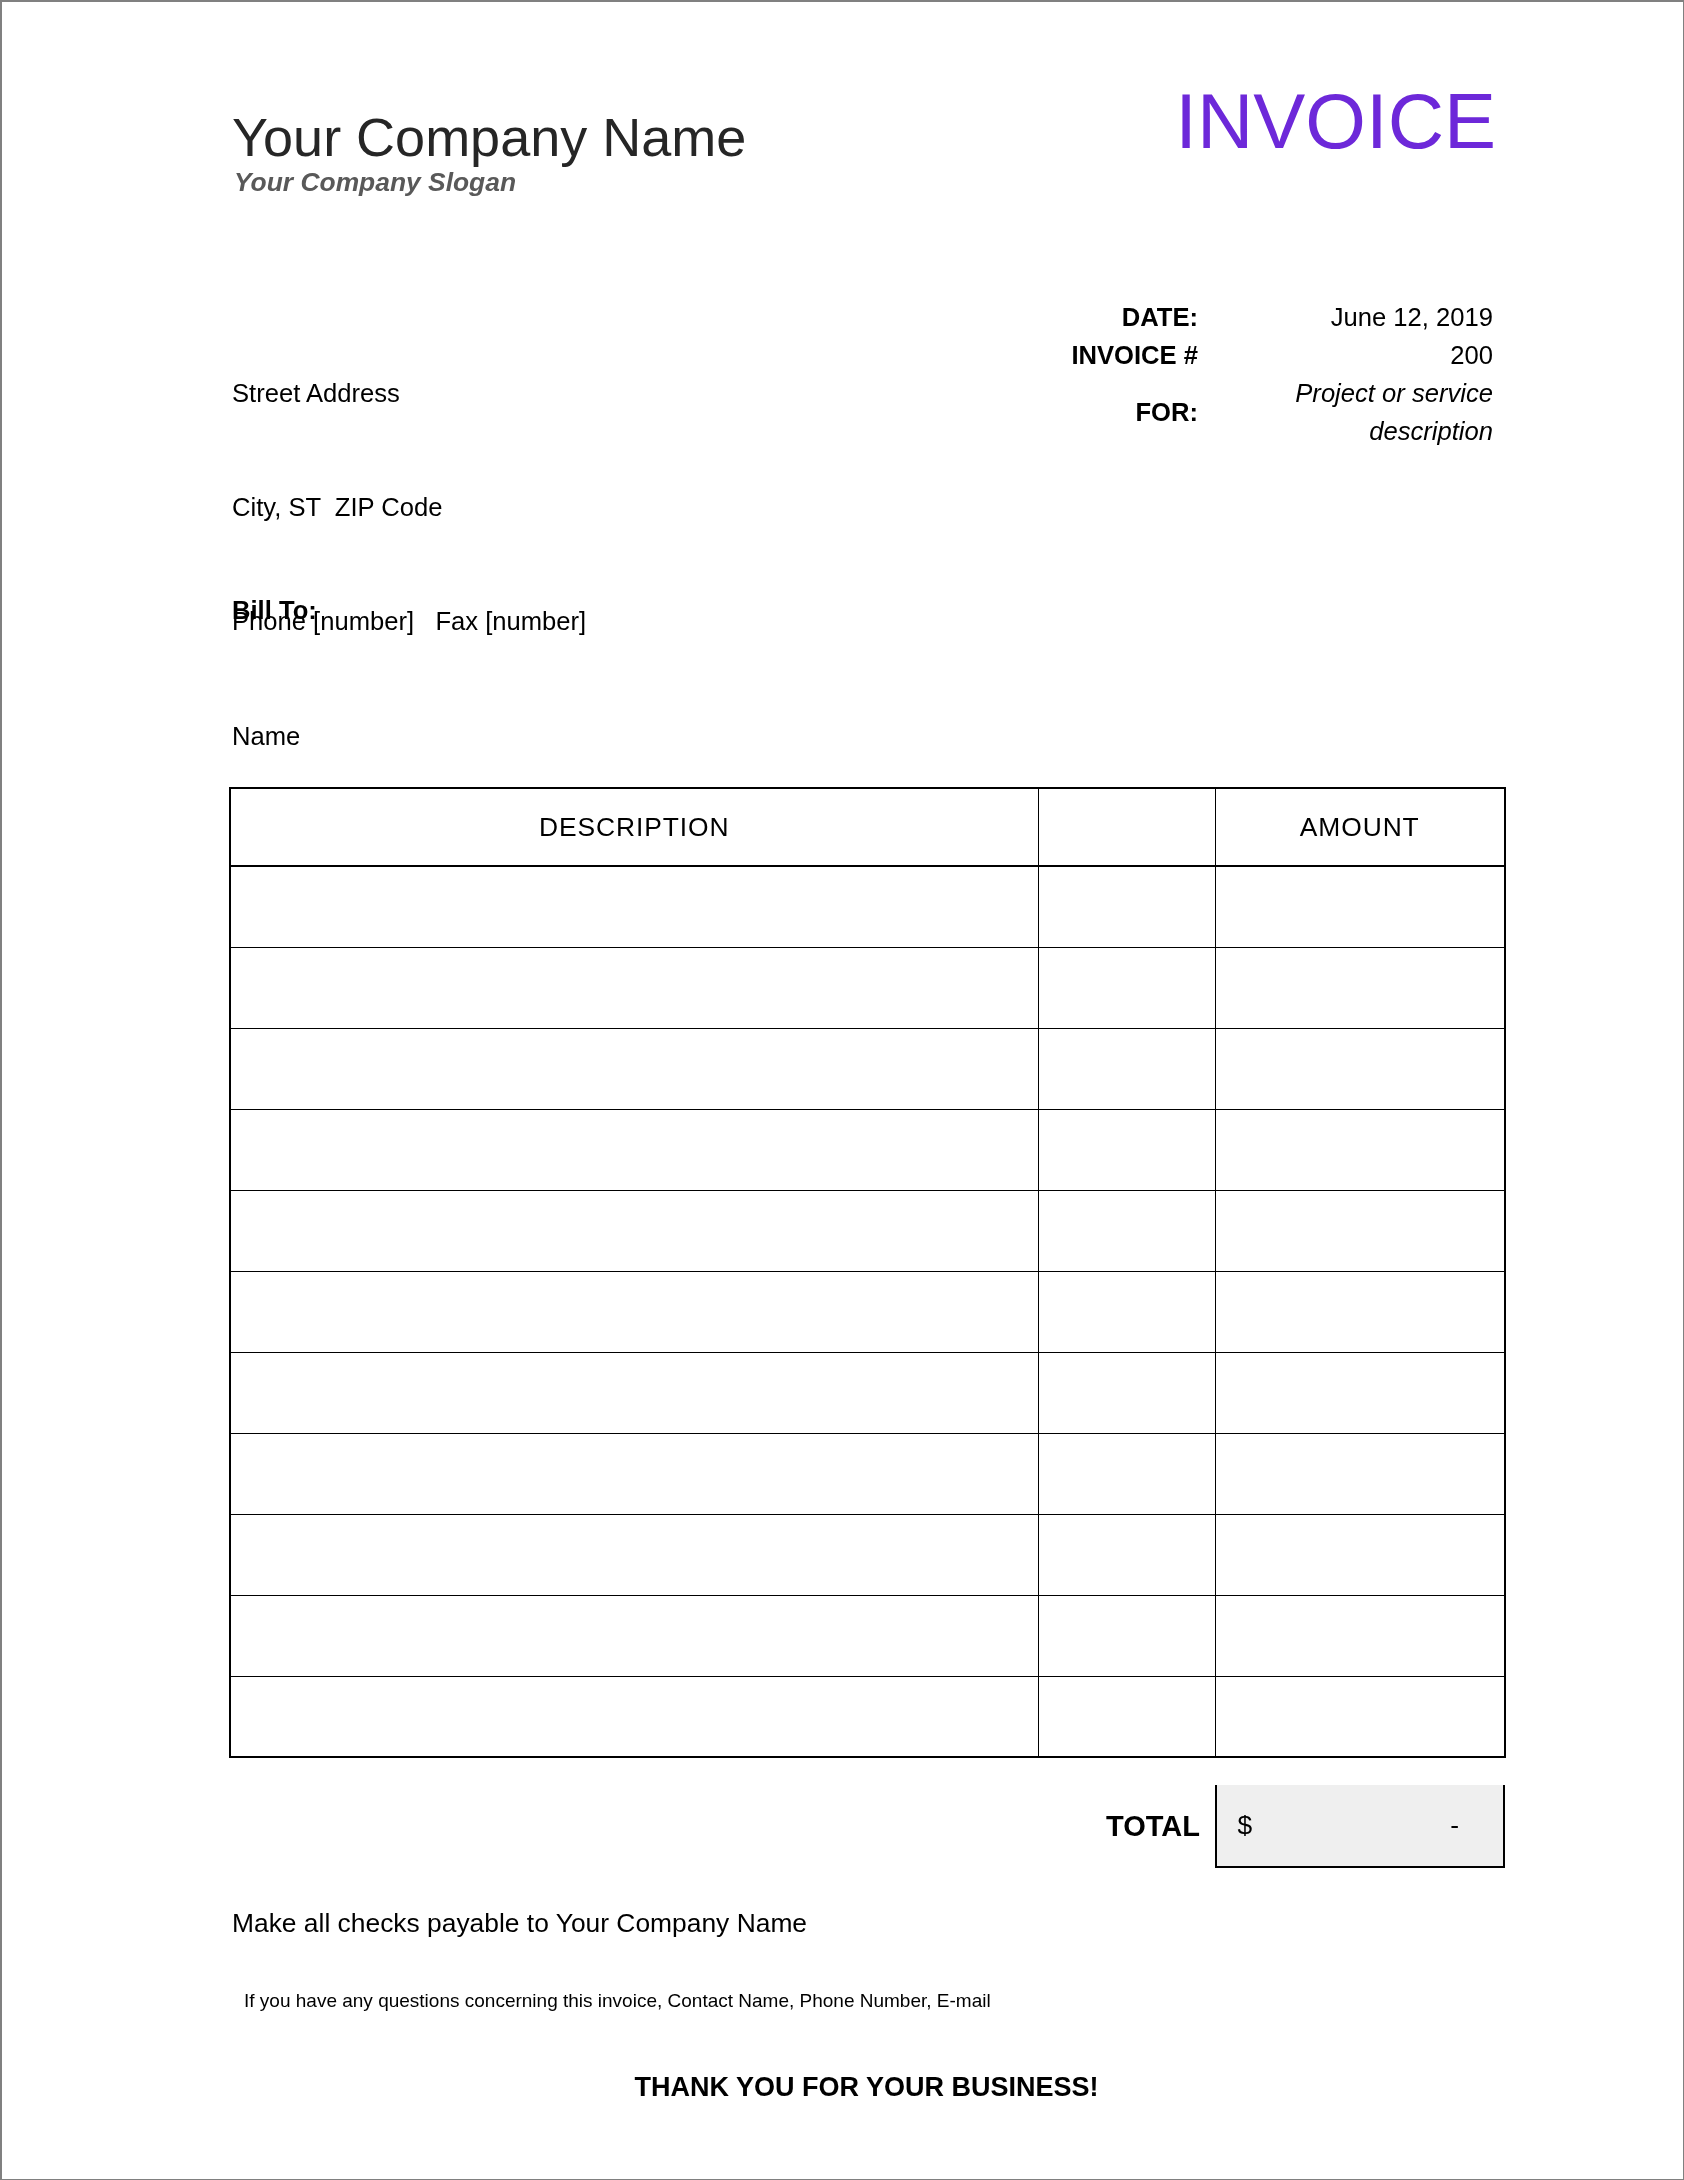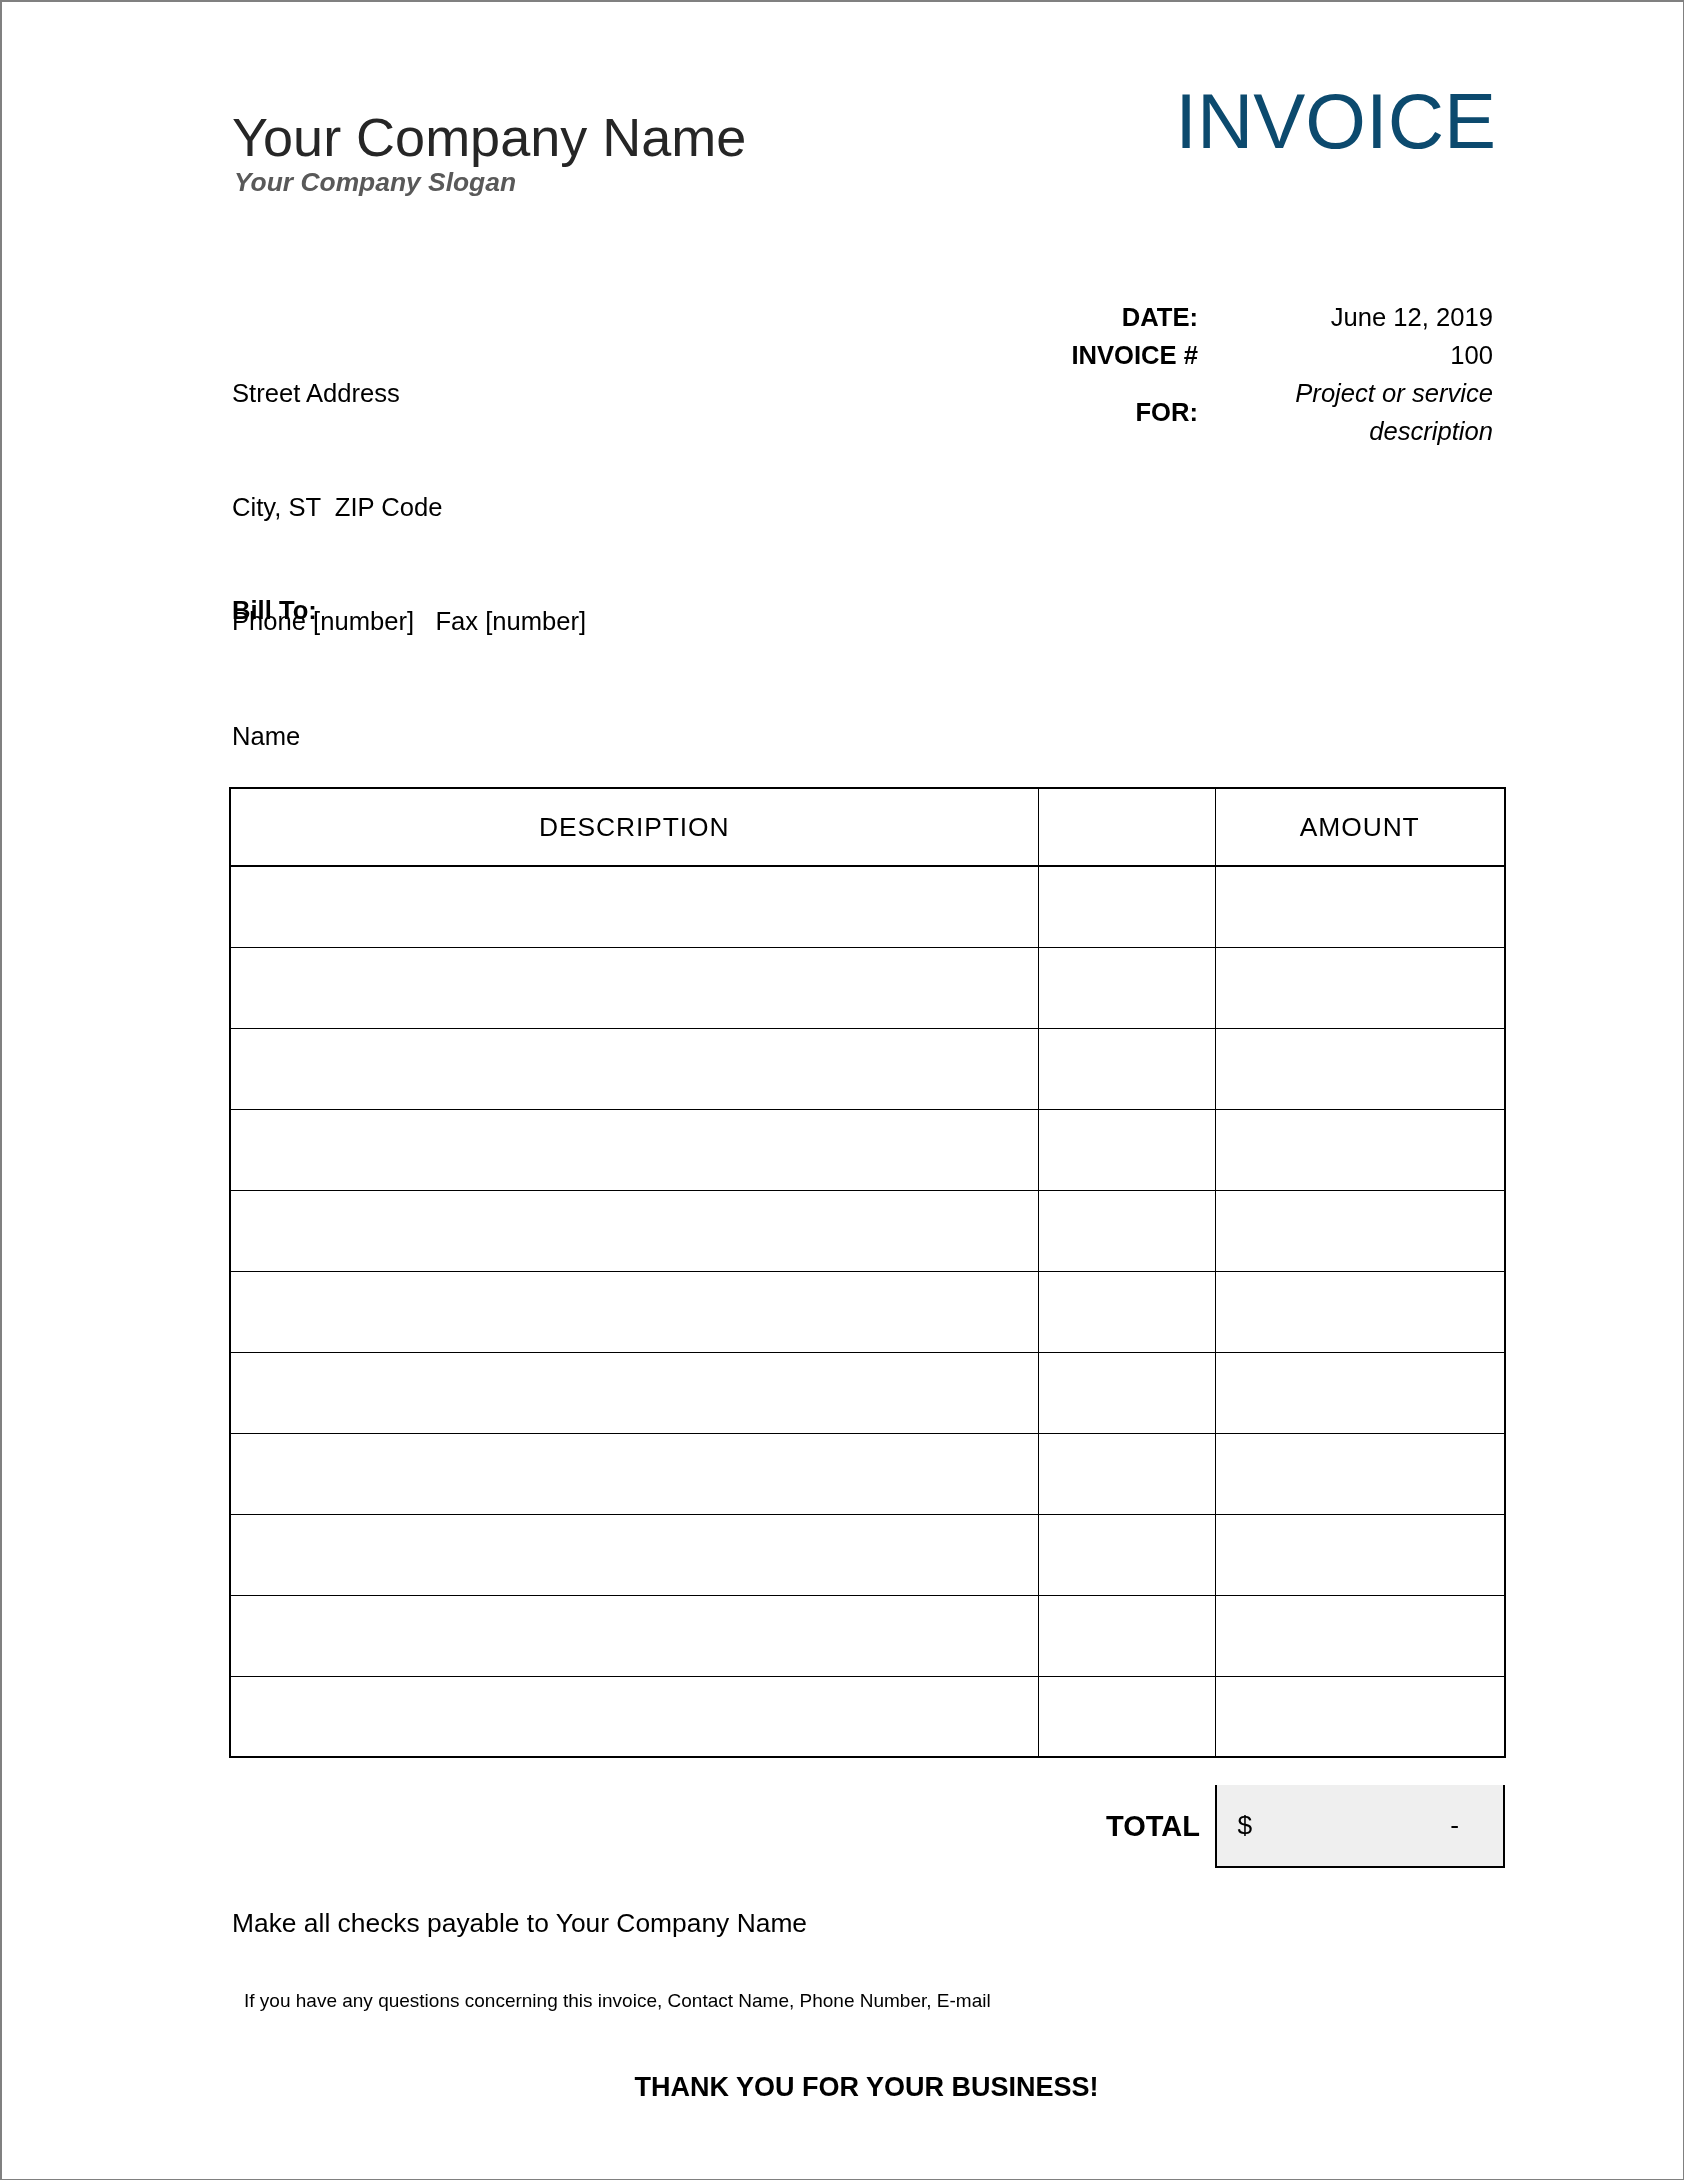--- a/index.html
+++ b/index.html
@@ -33,21 +33,21 @@
     font-weight: bold;
     font-style: italic;
     color: #595959;
     white-space: pre;
   }
   .invoice-title {
     position: absolute;
     top: 80px; right: 187px;
     font-size: 78px;
     font-weight: 400;
-    color: #0c4a6e;
+    color: #6d28d9;
     letter-spacing: 0px;
     line-height: 1;
   }
 
   
   .address-block {
     position: absolute;
     left: 230px; top: 296px;
     font-size: 25.6px;
     line-height: 38px;
@@ -162,21 +162,21 @@
     <div>Phone [number]   Fax [number]</div>
   </div>
 
   <div class="meta-block">
     <div class="meta-row">
       <div class="meta-label">DATE:</div>
       <div class="meta-value">June 12, 2019</div>
     </div>
     <div class="meta-row">
       <div class="meta-label">INVOICE #</div>
-      <div class="meta-value">100</div>
+      <div class="meta-value">200</div>
     </div>
     <div class="meta-row">
       <div class="meta-label">FOR:</div>
       <div class="meta-value italic">Project or service description</div>
     </div>
   </div>
 
   <div class="billto-block">
     <div class="billto-heading">Bill To:</div>
     <div>Name</div>

